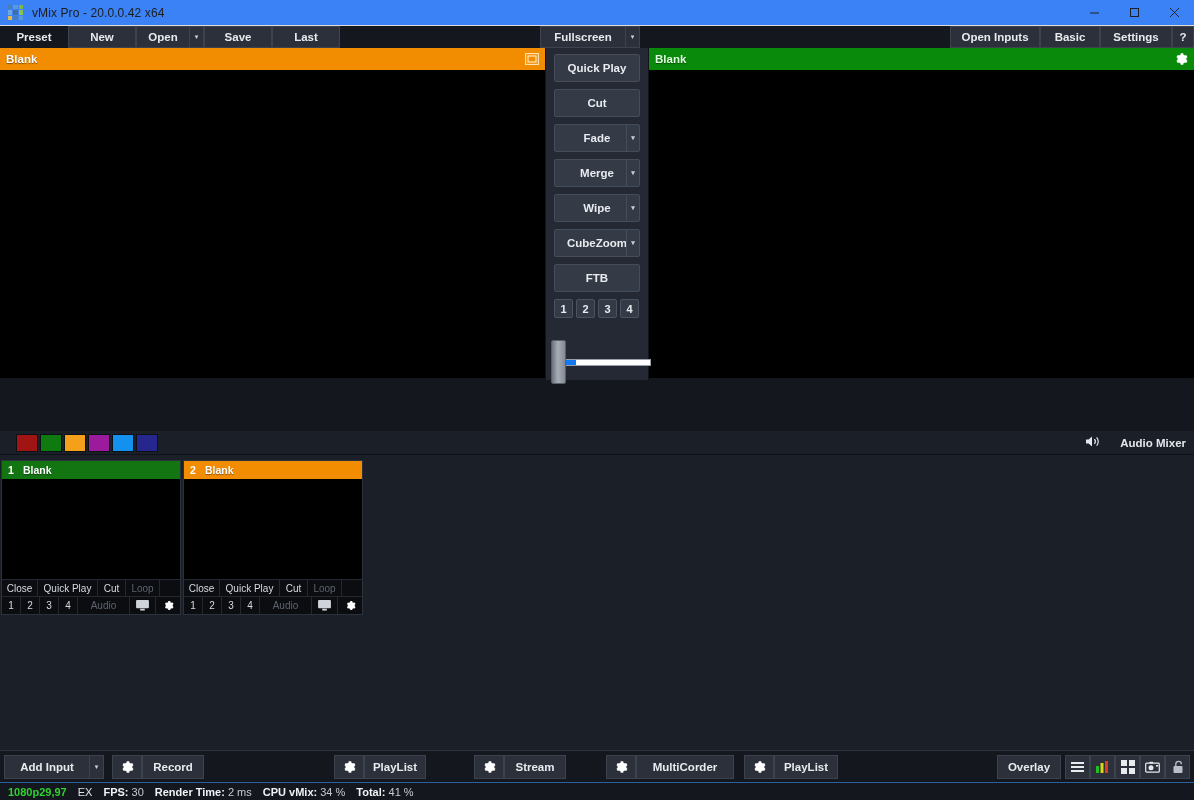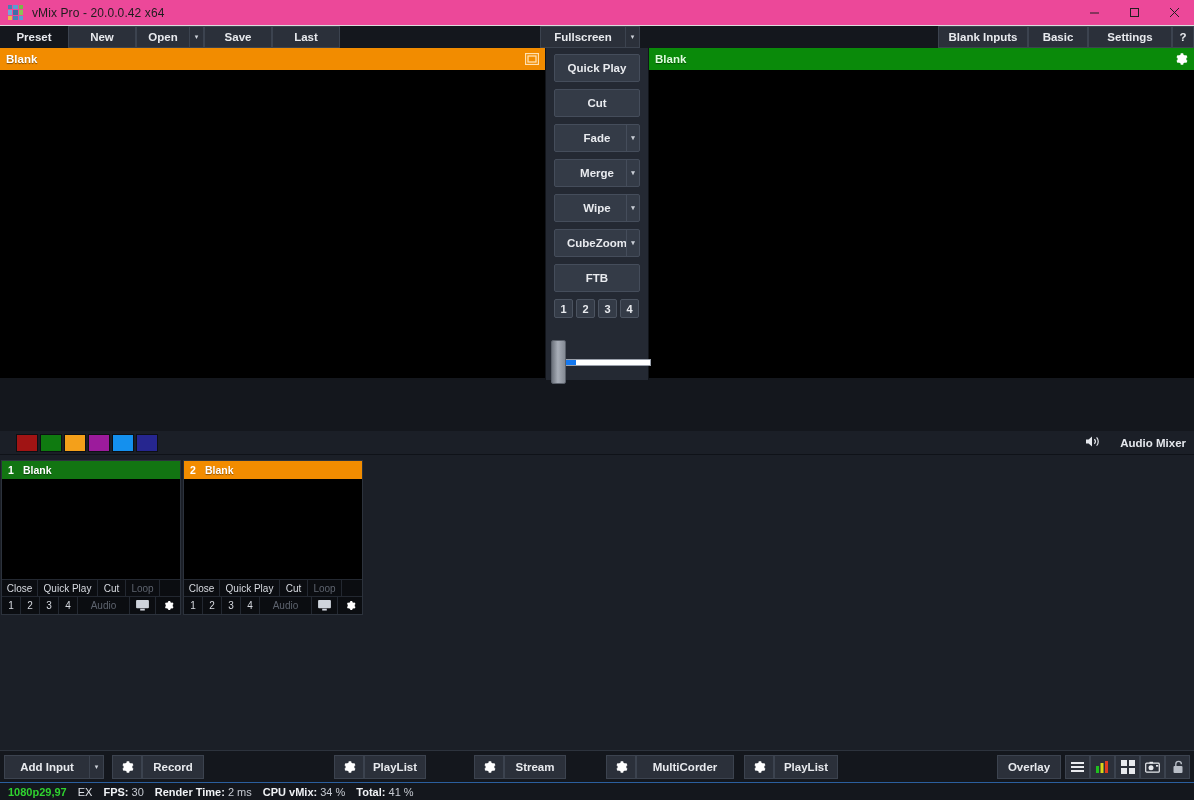--- a/index.html
+++ b/index.html
@@ -7,21 +7,21 @@
     width: 1194px; height: 800px;
     background: #1b1f27;
     font-family: "Liberation Sans", sans-serif;
     overflow: hidden;
     -webkit-font-smoothing: antialiased;
   }
   #app { position: relative; width: 1194px; height: 800px; }
 
   
   .titlebar {
-    height: 26px; background: #ec4899; display: flex; align-items: center;
+    height: 26px; background: #3b82f6; display: flex; align-items: center;
     border-bottom: 1px solid #dcdcdc;
   }
   .vmix-logo {
     width: 15px; height: 15px; margin-left: 8px; margin-right: 9px;
     display: grid; grid-template-columns: repeat(3,1fr); grid-template-rows: repeat(3,1fr);
     gap: 1px;
   }
   .vmix-logo i { display:block; }
   .title-text { font-size: 12px; color: #1d1d1d; letter-spacing: .1px; }
   .wincontrols { margin-left: auto; display: flex; height: 26px; }
@@ -233,23 +233,23 @@
       <div class="arrow">▾</div>
     </div>
     <div class="tb-btn" style="width:68px">Save</div>
     <div class="tb-btn" style="width:68px">Last</div>
     <div class="tb-btn flat" style="width:200px"></div>
     <div class="tb-split">
       <div class="tb-btn" style="width:86px">Fullscreen</div>
       <div class="arrow">▾</div>
     </div>
     <div class="tb-btn flat tb-gap"></div>
-    <div class="tb-btn" style="width:90px">Blank Inputs</div>
+    <div class="tb-btn" style="width:90px">Open Inputs</div>
     <div class="tb-btn" style="width:60px">Basic</div>
-    <div class="tb-btn" style="width:84px">Settings</div>
+    <div class="tb-btn" style="width:72px">Settings</div>
     <div class="tb-btn" style="width:22px">?</div>
   </div>
 
   <div class="main">
 
     <div class="pane pane-preview">
       <div class="pane-hdr preview">
         <span>Blank</span>
         <span class="hdr-icon">
           <svg width="14" height="12" viewBox="0 0 14 12">

